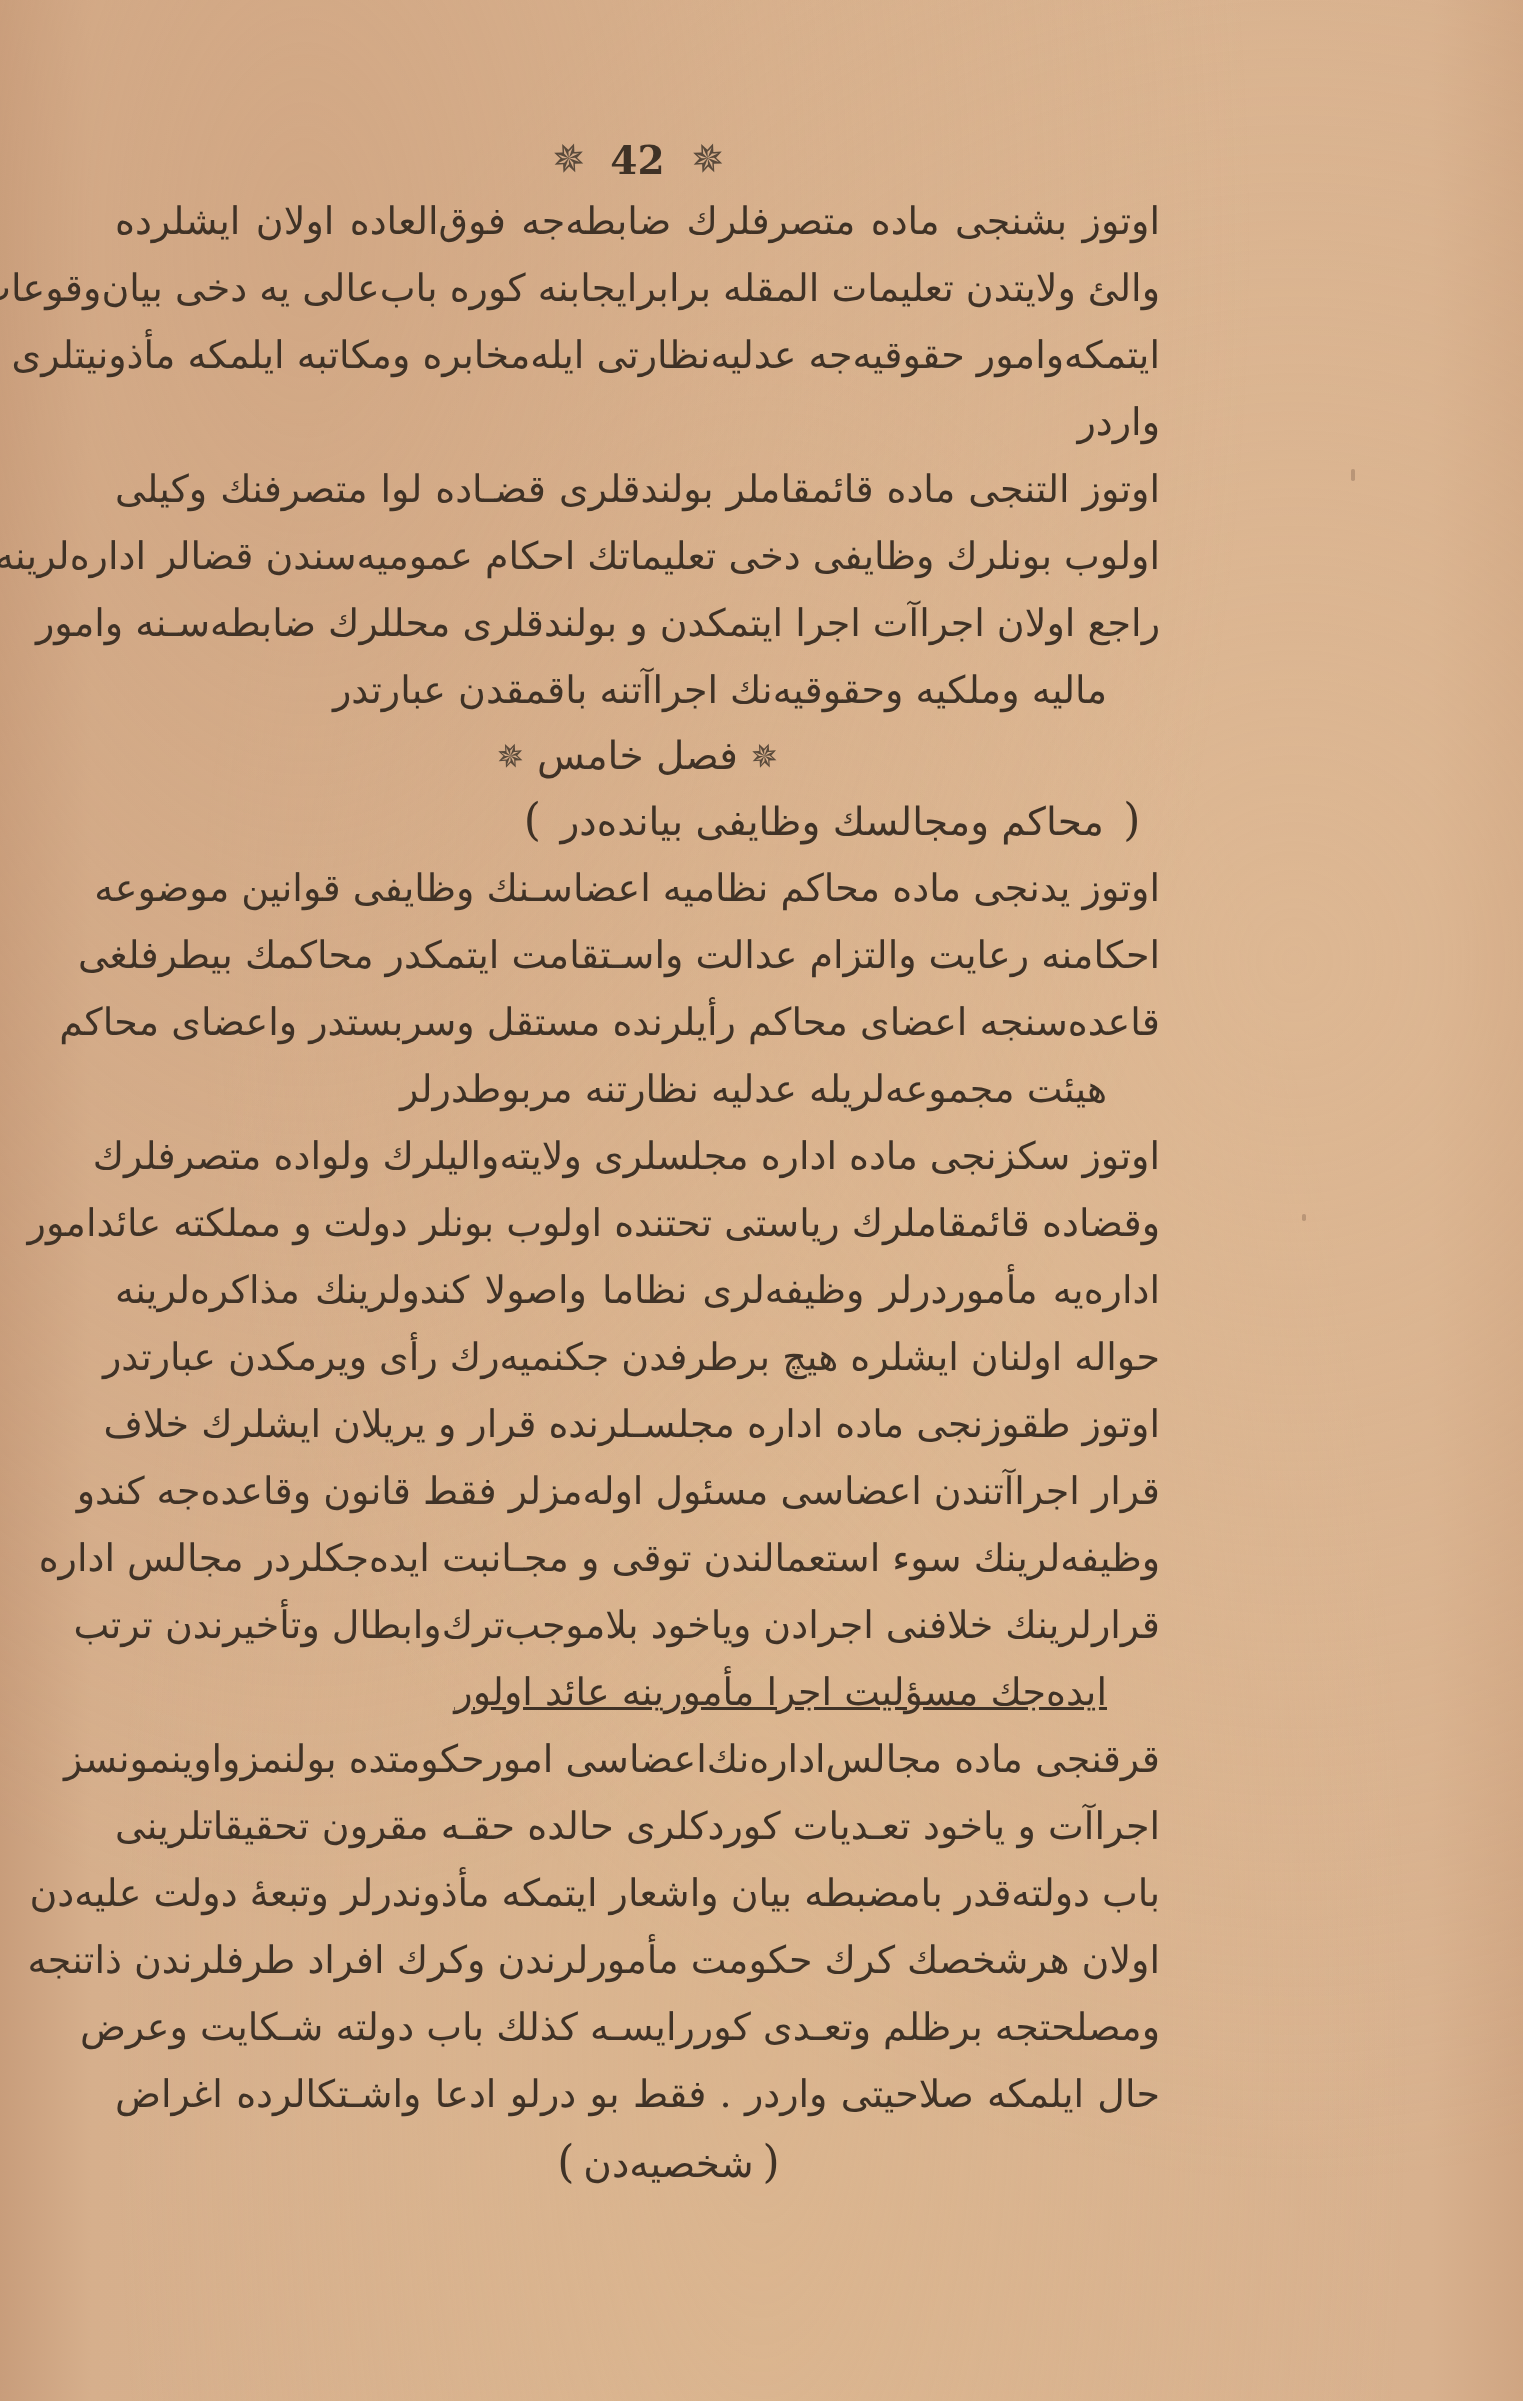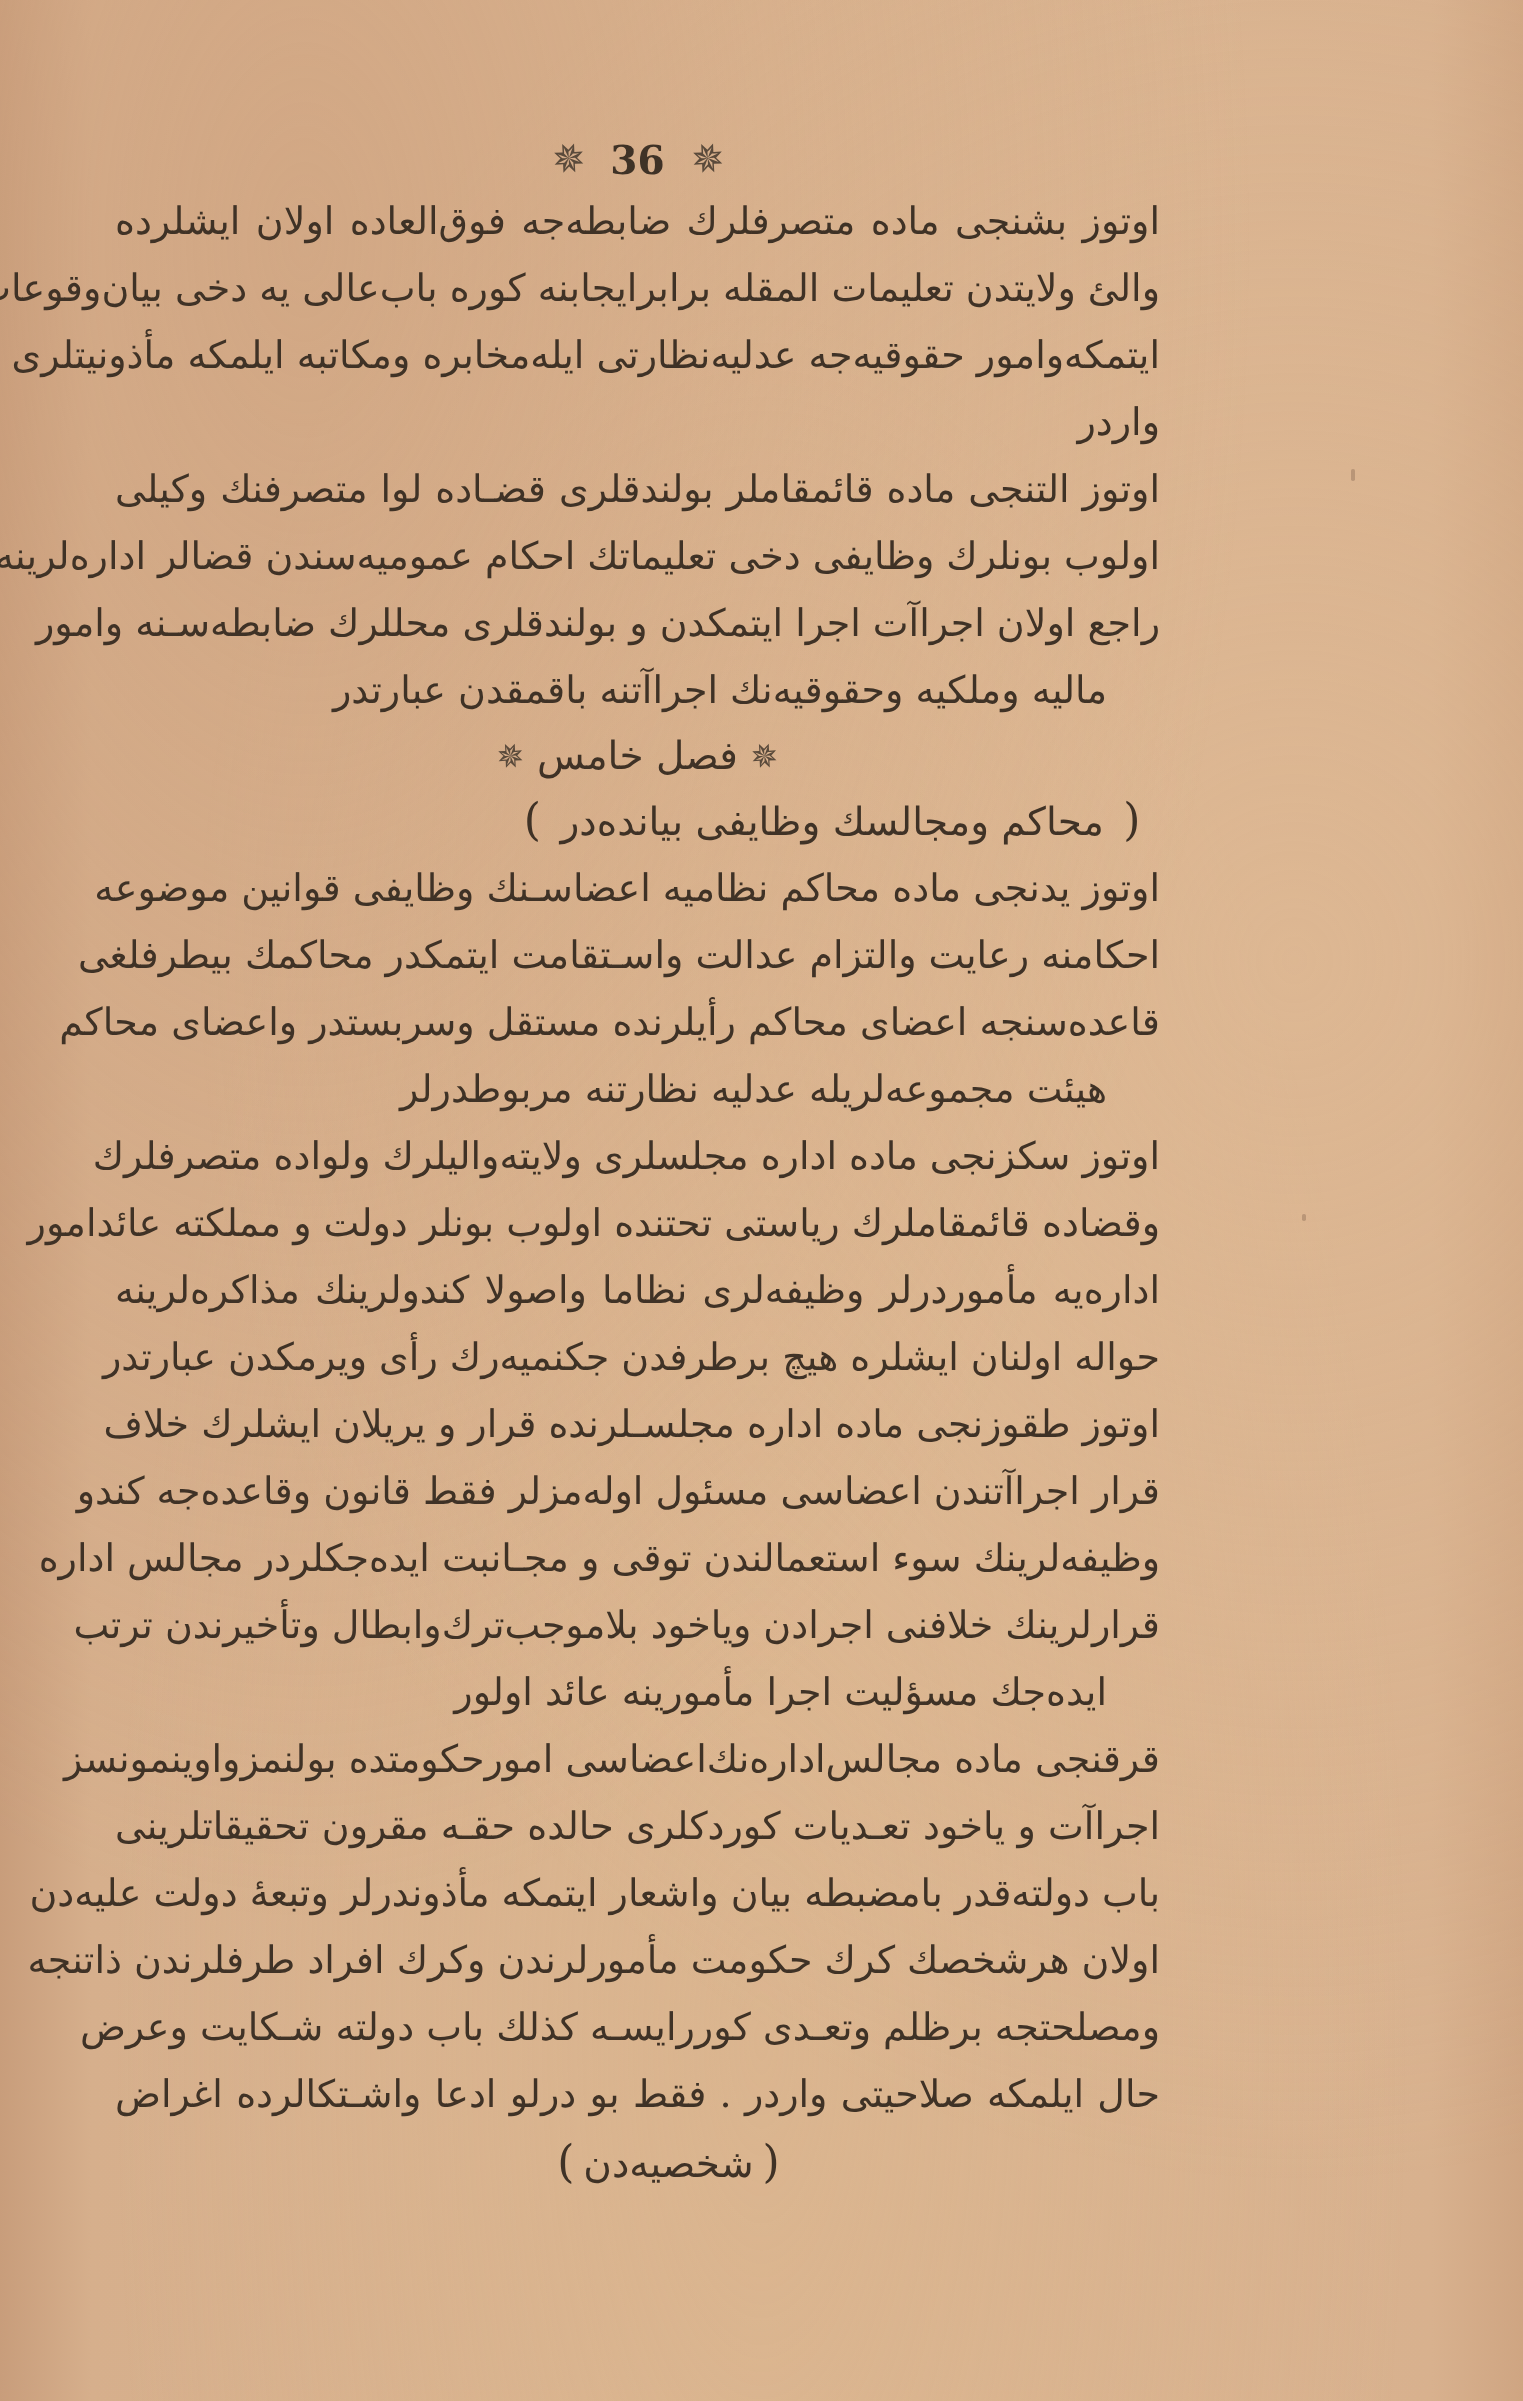--- a/index.html
+++ b/index.html
@@ -103,21 +103,21 @@
 </head>
 <body>
 
 <div class="speck" style="left:1351px; top:469px;"></div>
 <div class="speck" style="left:1302px; top:1214px; height:7px;"></div>
 
 <div class="page">
 
   <div class="page-header">
     <span class="ornament">✵</span>
-    <span class="page-number">36</span>
+    <span class="page-number">42</span>
     <span class="ornament">✵</span>
   </div>
 
   <div>
     <div class="text-line">اوتوز بشنجی ماده      متصرفلرك ضابطه‌جه فوق‌العاده اولان ایشلرده</div>
     <div class="text-line">والئ ولایتدن تعلیمات المقله برابرایجابنه کوره باب‌عالی یه دخی بیان‌وقوعات</div>
     <div class="text-line">ایتمکه‌وامور حقوقیه‌جه عدلیه‌نظارتی ایله‌مخابره ومکاتبه ایلمکه مأذونیتلری</div>
     <div class="text-line short">واردر</div>
   </div>
 
@@ -149,21 +149,21 @@
     <div class="text-line">وقضاده قائمقاملرك ریاستی تحتنده اولوب بونلر دولت و مملکته عائدامور</div>
     <div class="text-line">اداره‌یه مأموردرلر      وظیفه‌لری نظاما واصولا کندولرینك مذاکره‌لرینه</div>
     <div class="text-line" style="padding-left:44px;">حواله اولنان ایشلره هیچ برطرفدن جکنمیه‌رك رأی ویرمکدن عبارتدر</div>
   </div>
 
   <div>
     <div class="text-line">اوتوز طقوزنجی ماده      اداره مجلسـلرنده قرار و یریلان ایشلرك خلاف</div>
     <div class="text-line">قرار اجراآتندن اعضاسی مسئول اوله‌مزلر      فقط قانون وقاعده‌جه کندو</div>
     <div class="text-line">وظیفه‌لرینك سوء استعمالندن توقی و مجـانبت ایده‌جکلردر مجالس اداره</div>
     <div class="text-line">قرارلرینك خلافنی اجرادن ویاخود بلاموجب‌ترك‌وابطال وتأخیرندن ترتب</div>
-    <div class="text-line short" style="padding-right:53px;">ایده‌جك مسؤلیت اجرا مأمورینه عائد اولور</div>
+    <div class="text-line short" style="padding-right:53px;text-decoration:underline;">ایده‌جك مسؤلیت اجرا مأمورینه عائد اولور</div>
   </div>
 
   <div>
     <div class="text-line">قرقنجی ماده      مجالس‌اداره‌نك‌اعضاسی امورحکومتده بولنمزواوینمونسز</div>
     <div class="text-line">اجراآت و یاخود تعـدیات کوردکلری حالده حقـه مقرون تحقیقاتلرینی</div>
     <div class="text-line">باب دولته‌قدر بامضبطه بیان واشعار ایتمکه مأذوندرلر وتبعهٔ دولت علیه‌دن</div>
     <div class="text-line">اولان هرشخصك کرك حکومت مأمورلرندن وکرك افراد طرفلرندن ذاتنجه</div>
     <div class="text-line">ومصلحتجه برظلم وتعـدی کوررایسـه کذلك باب دولته شـکایت وعرض</div>
     <div class="text-line">حال ایلمکه صلاحیتی واردر .      فقط بو درلو ادعا واشـتکالرده اغراض</div>
     <div class="closing-line">

